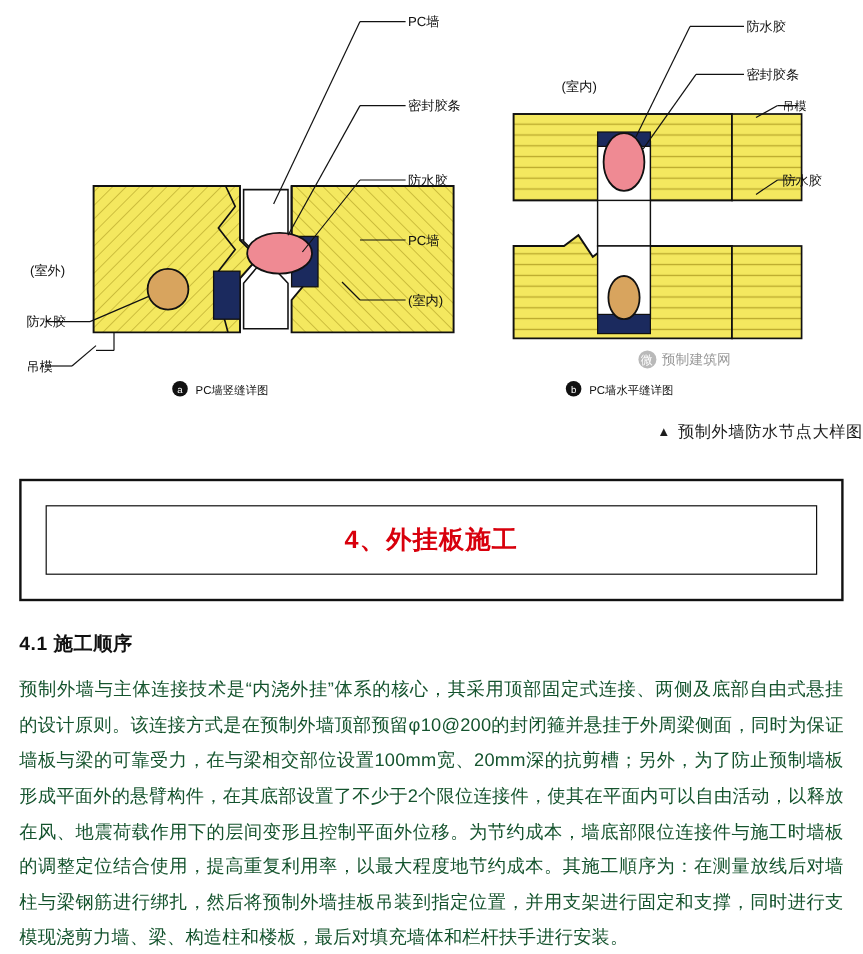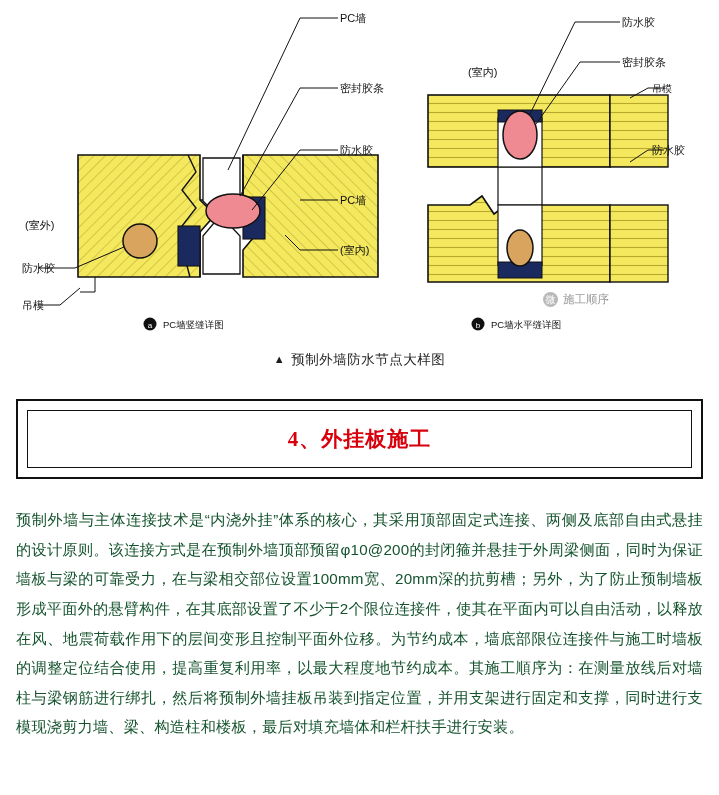--- a/index.html
+++ b/index.html
@@ -23,40 +23,39 @@
   
   .figure {
     position: relative;
     width: 643px;
     height: 345px;
     background: #ffffff;
   }
   .figure svg { display: block; }
 
   .fig-caption {
-    text-align: center;
+    text-align: right;
     font-size: 13.5px;
     color: #1d1d1d;
     margin-top: 6px;
     letter-spacing: 0.5px;
   }
   .fig-caption .tri {
     color: #1d1d1d;
     font-size: 11px;
     margin-right: 6px;
     position: relative;
     top: -1px;
   }
 
   
   .banner-wrap {
     margin: 30px 16px 0 16px;
     border: 2px solid #111111;
-    padding: 9px;
-    font-family: Liberation Serif, serif;
+    padding: 20px;
   }
   .banner-inner {
     border: 1px solid #111111;
     height: 56px;
     display: flex;
     align-items: center;
     justify-content: center;
   }
   .banner-title {
     color: #d8000c;
@@ -207,31 +206,32 @@
       <text x="652" y="92" font-family="Liberation Sans, sans-serif" font-size="10" fill="#111">吊模</text>
       <text x="652" y="154" font-family="Liberation Sans, sans-serif" font-size="11" fill="#111">防水胶</text>
 
       <circle cx="478" cy="324" r="6.5" fill="#111"></circle>
       <text x="478" y="327.5" text-anchor="middle" font-family="Liberation Sans, sans-serif" font-size="8" fill="#fff">b</text>
       <text x="491" y="328" font-family="Liberation Sans, sans-serif" font-size="9.5" fill="#111">PC墙水平缝详图</text>
     </svg>
 
     <div class="watermark">
       <span class="wm-badge">微</span>
-      <span>施工顺序</span>
+      <span>预制建筑网</span>
     </div>
   </div>
 
   <div class="fig-caption">
     <span class="tri">▲</span><span>预制外墙防水节点大样图</span>
   </div>
 
   <div class="banner-wrap">
     <div class="banner-inner">
       <span class="banner-title">4、外挂板施工</span>
     </div>
   </div>
 
   <div class="content">
+    <div class="subhead">4.1 施工顺序</div>
     <div class="para">预制外墙与主体连接技术是“内浇外挂”体系的核心，其采用顶部固定式连接、两侧及底部自由式悬挂的设计原则。该连接方式是在预制外墙顶部预留φ10@200的封闭箍并悬挂于外周梁侧面，同时为保证墙板与梁的可靠受力，在与梁相交部位设置100mm宽、20mm深的抗剪槽；另外，为了防止预制墙板形成平面外的悬臂构件，在其底部设置了不少于2个限位连接件，使其在平面内可以自由活动，以释放在风、地震荷载作用下的层间变形且控制平面外位移。为节约成本，墙底部限位连接件与施工时墙板的调整定位结合使用，提高重复利用率，以最大程度地节约成本。其施工順序为：在测量放线后对墙柱与梁钢筋进行绑扎，然后将预制外墙挂板吊装到指定位置，并用支架进行固定和支撑，同时进行支模现浇剪力墙、梁、构造柱和楼板，最后对填充墙体和栏杆扶手进行安装。</div>
   </div>
 
 </div>
 
 </body></html>

